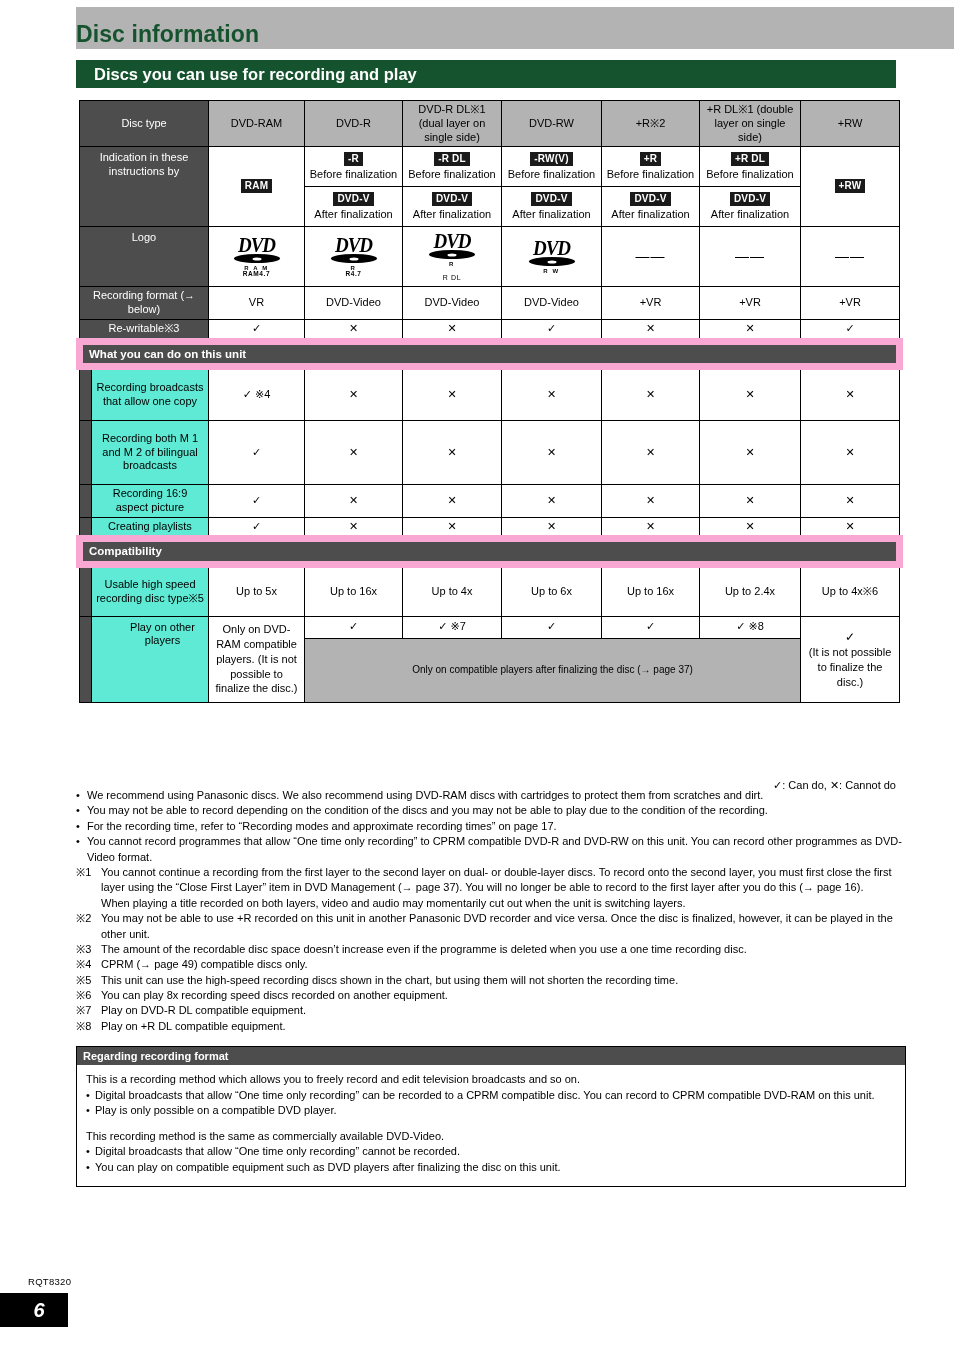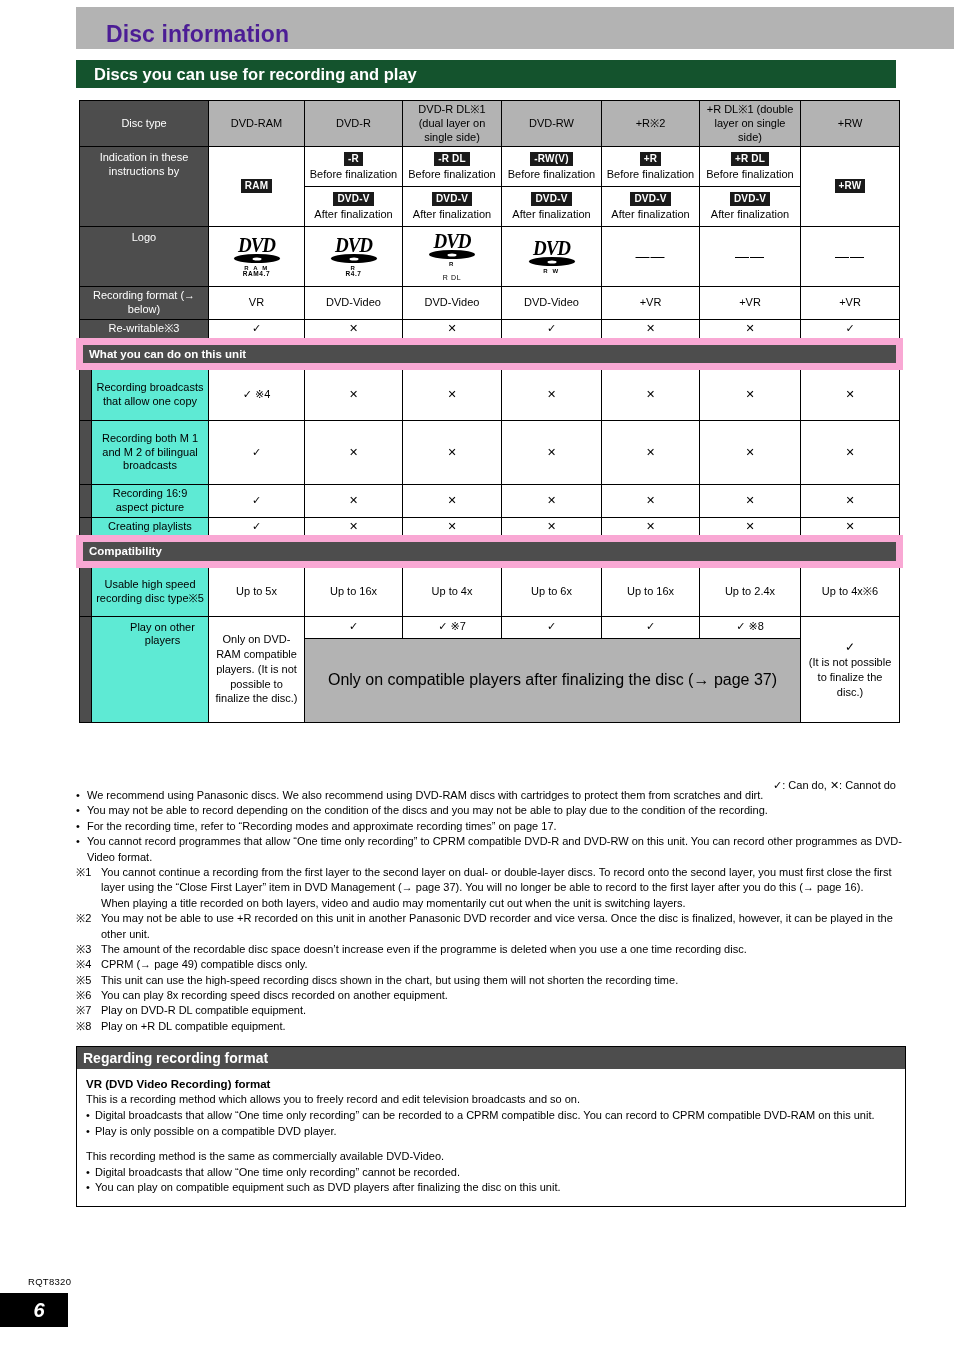--- a/index.html
+++ b/index.html
@@ -13,21 +13,21 @@
     overflow: hidden;
   }
 
   
   .page-title-bar{
     position:absolute; left:76px; top:7px; width:878px; height:42px;
     background:#b3b3b3;
     display:flex; align-items:center;
   }
   .page-title-bar .title{
-    font-size:23px; font-weight:bold; color:#4c1d95; padding-left:30px;
+    font-size:23px; font-weight:bold; color:#14532d; 
     letter-spacing:.1px;
     margin-top:13px;
   }
 
   .section-bar{
     position:absolute; left:76px; top:60px; width:820px; height:28px;
     background:#14532d; display:flex; align-items:center;
   }
   .section-bar .title{
     font-size:16.5px; font-weight:bold; color:#fff; padding-left:18px;
@@ -125,21 +125,21 @@
   .note .bullet{ width:11px; flex:0 0 11px; }
   .note .num{ width:25px; flex:0 0 25px; }
   .note .txt{ flex:1; }
 
   
   .fmtbox{
     position:absolute; left:76px; top:1046px; width:830px;
     border:1px solid #000;
   }
   .fmtbox .bar{
-    background:#4d4d4d; color:#fff; font-weight:bold; font-size:14px;
+    background:#4d4d4d; color:#fff; font-weight:bold; font-size:11px;
     padding:3px 6px;
   }
   .fmtbox .body{ padding:7px 9px 10px; font-size:11px; line-height:1.42; }
   .fmtbox .h{ font-weight:bold; font-size:11.5px; }
   .fmtbox .li{ display:flex; }
   .fmtbox .li .b{ width:9px; flex:0 0 9px; }
   .fmtbox .gap{ height:10px; }
 
   
   .rqt{
@@ -406,21 +406,21 @@
     <td class="white mark">✓ ※7</td>
     <td class="white mark">✓</td>
     <td class="white mark">✓</td>
     <td class="white mark">✓ ※8</td>
     <td class="white" rowspan="2" style="font-size:11px;line-height:1.35;">
       <span class="mark">✓</span><br>
       <span>(It is not possible to finalize the disc.)</span>
     </td>
   </tr>
   <tr>
-    <td class="greycell" colspan="5" style="height:84px;font-size:16px;">Only on compatible players after finalizing the disc (→ page 37)</td>
+    <td class="greycell" colspan="5" style="height:64px;font-size:10px;">Only on compatible players after finalizing the disc (→ page 37)</td>
   </tr>
 </tbody>
   </table>
 
 <div class="legend">✓: Can do, ✕: Cannot do</div>
 
 <div class="notes">
   <div class="note">
     <div class="bullet">•</div>
     <div class="txt">We recommend using Panasonic discs. We also recommend using DVD-RAM discs with cartridges to protect them from scratches and dirt.</div>
@@ -472,21 +472,20 @@
   </div>
   <div class="note">
     <div class="num">※8</div>
     <div class="txt">Play on +R DL compatible equipment.</div>
   </div>
 </div>
 
 <div class="fmtbox">
   <div class="bar">Regarding recording format</div>
   <div class="body">
-    <div class="h">VR (DVD Video Recording) format</div>
     <div>This is a recording method which allows you to freely record and edit television broadcasts and so on.</div>
     <div class="li">
       <div class="b">•</div>
       <div>Digital broadcasts that allow “One time only recording” can be recorded to a CPRM compatible disc. You can record to CPRM compatible DVD-RAM on this unit.</div>
     </div>
     <div class="li">
       <div class="b">•</div>
       <div>Play is only possible on a compatible DVD player.</div>
     </div>
     <div class="gap"></div>

